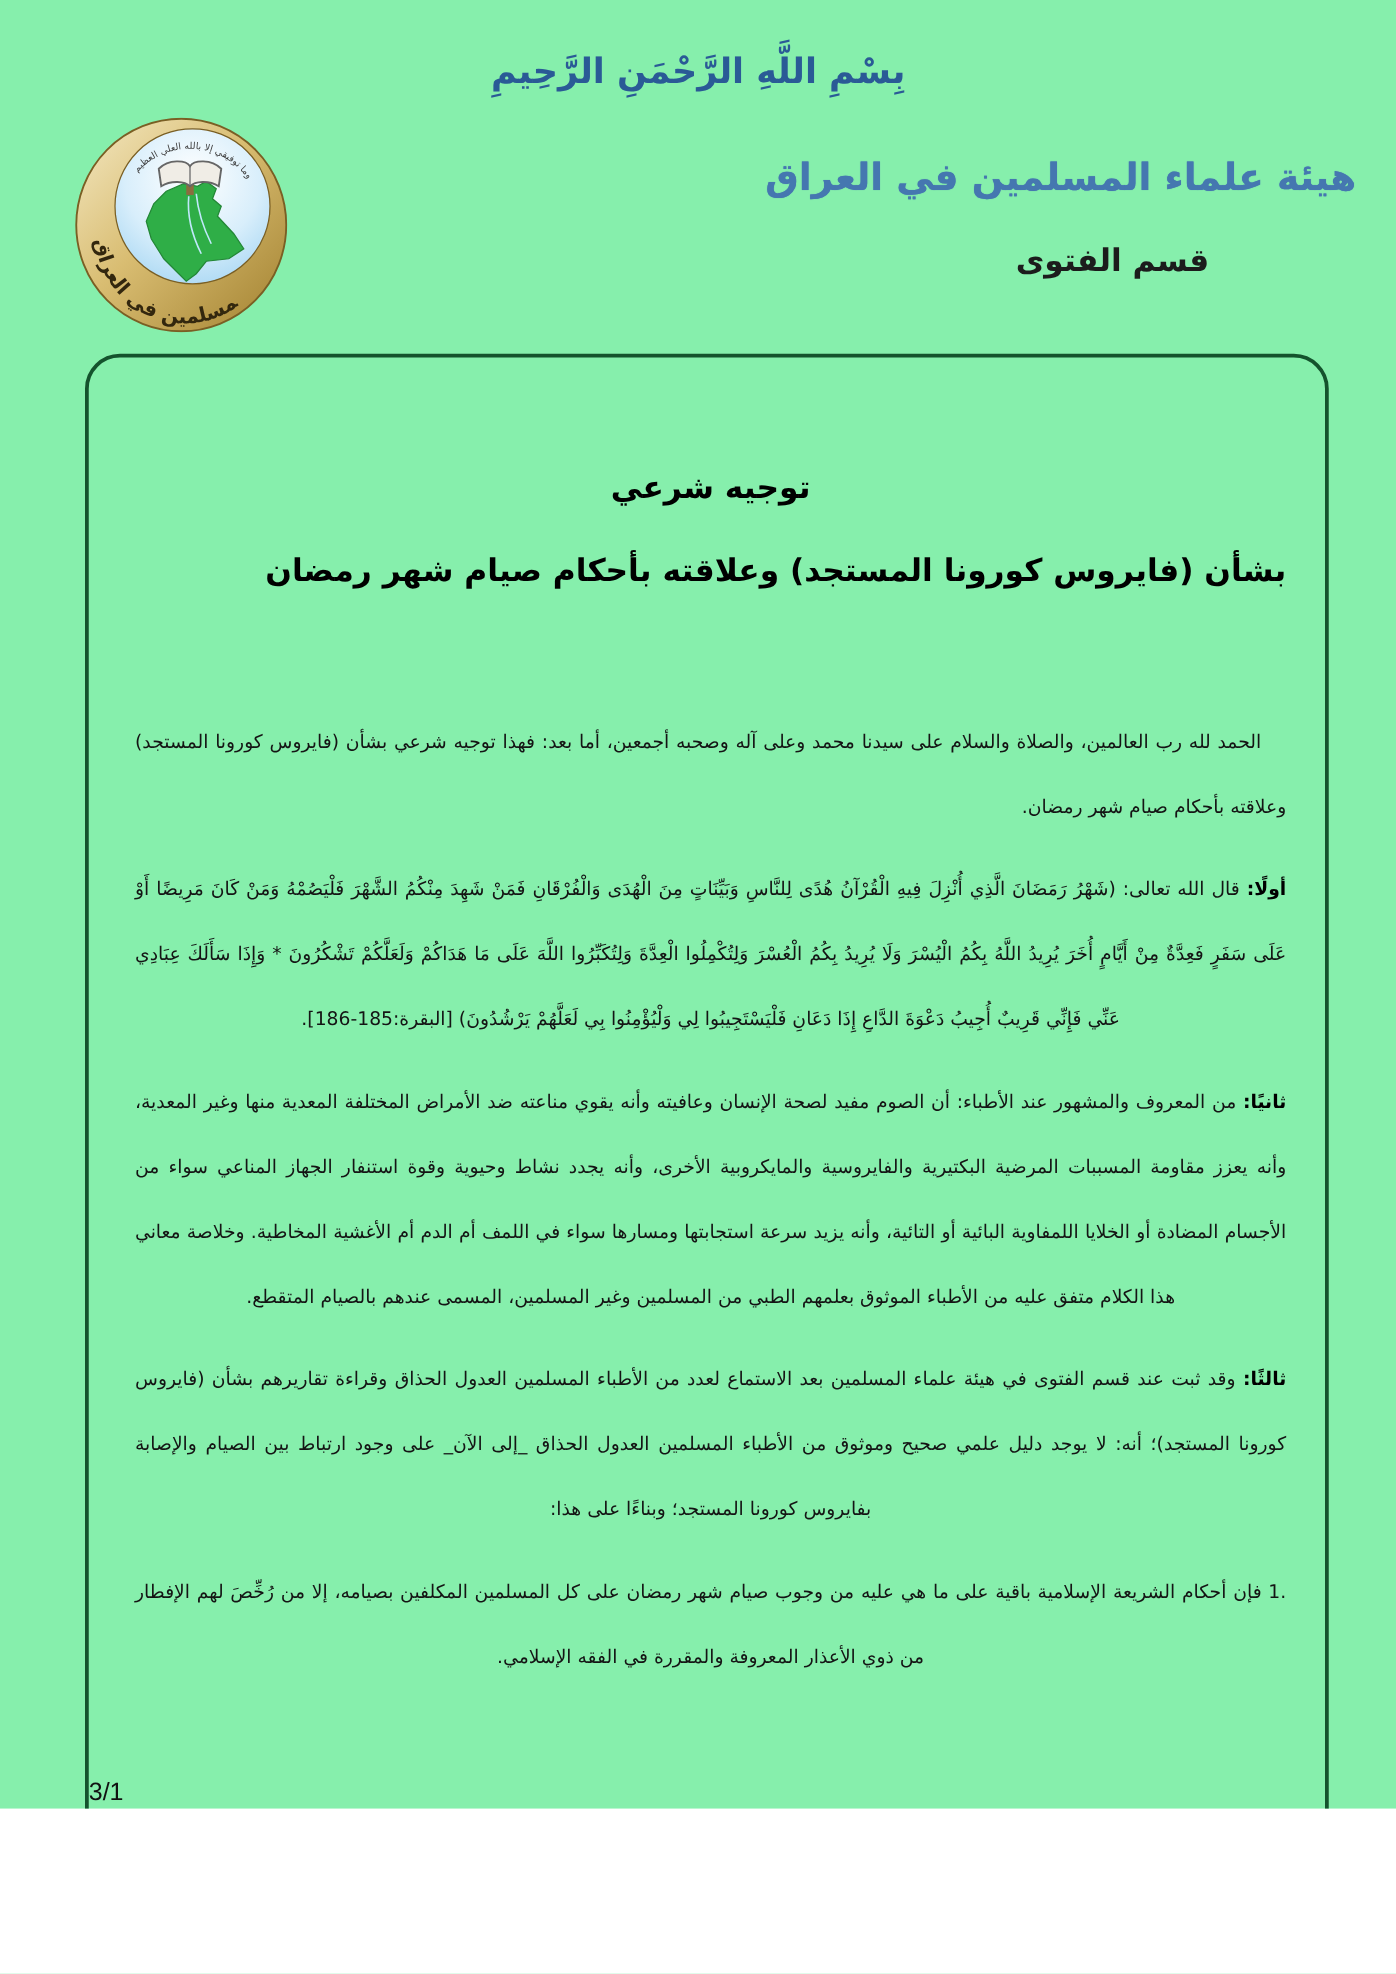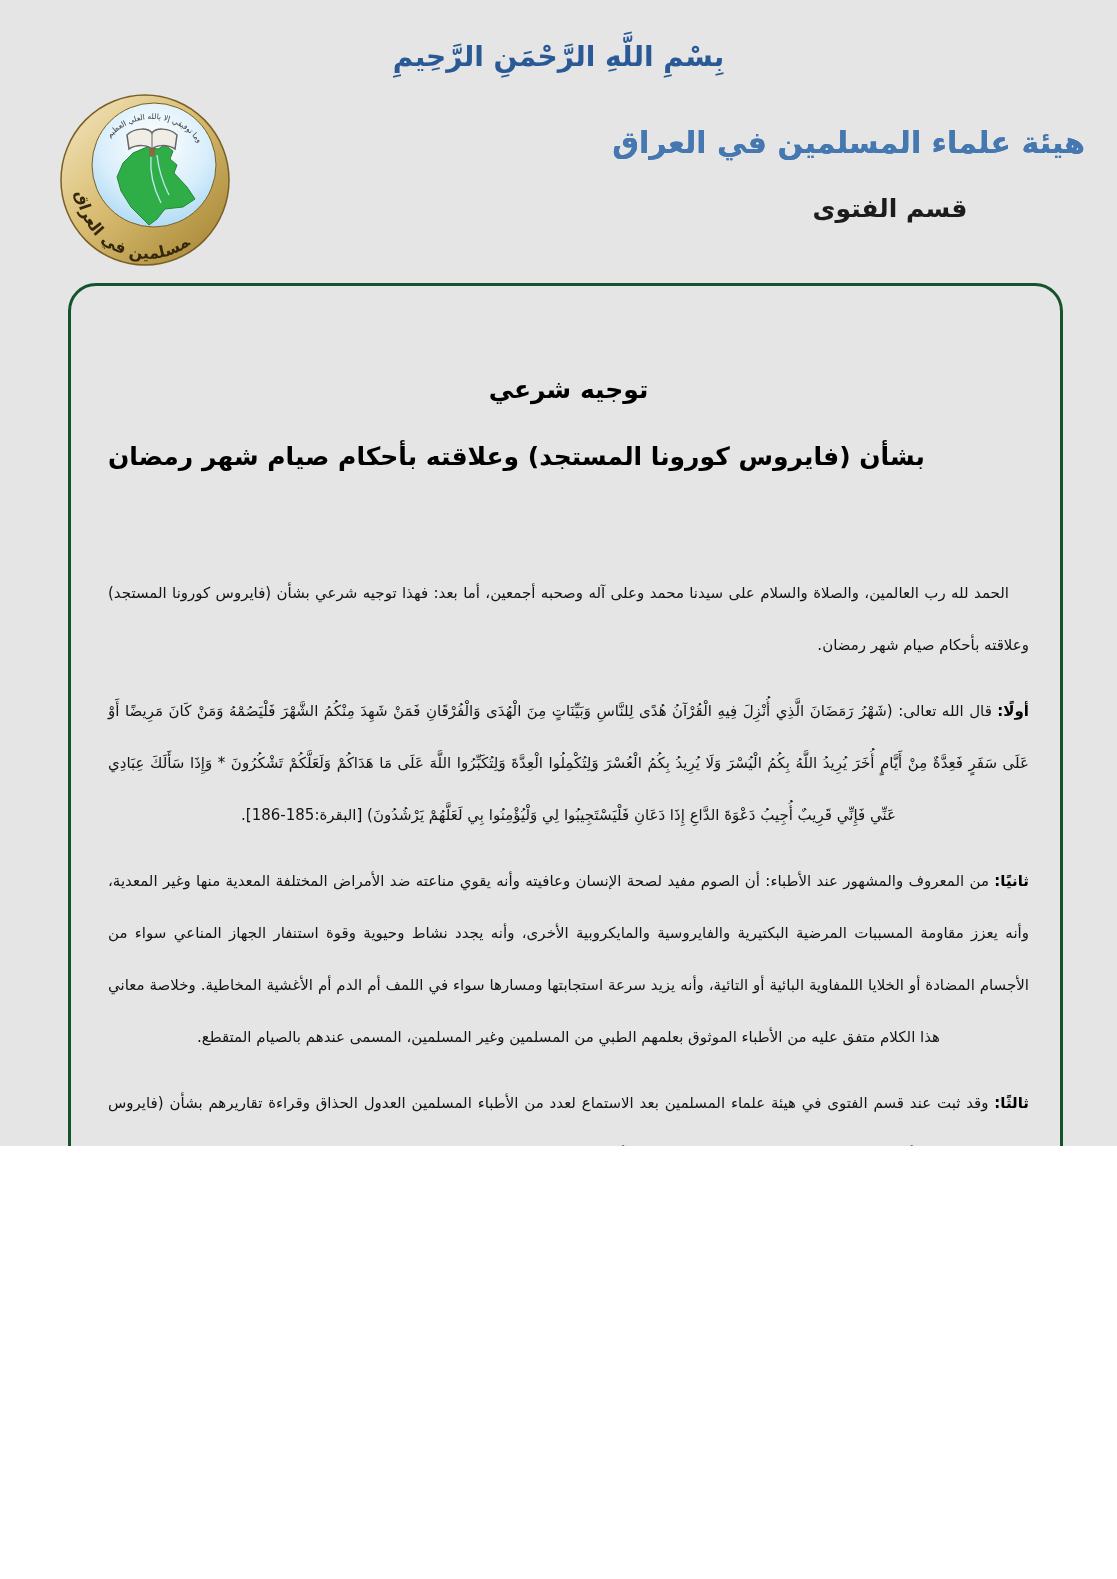--- a/index.html
+++ b/index.html
@@ -1,21 +1,21 @@
 <!DOCTYPE html>
 <html lang="ar"><head>
 <meta charset="utf-8">
 <style>
   * { box-sizing: border-box; }
   html, body { margin: 0; padding: 0; background: #ffffff; }
   .page {
     position: relative;
     width: 1117px;
-    height: 1146px;
-    background: #e5e5e5;
+    height: 1447px;
+    background: #86efac;
     font-family: "DejaVu Sans", sans-serif;
     overflow: hidden;
   }
 
   
   .bismillah {
     position: absolute;
     top: 40px; left: 0; width: 100%;
     text-align: center;
     font-size: 28px;
@@ -69,21 +69,21 @@
   .doc-title {
     margin: 14px 0 0 0;
     text-align: center;
     font-size: 25px;
     font-weight: bold;
     color: #000;
     line-height: 36px;
   }
   .doc-subtitle {
     margin: 31px 0 0 0;
-    text-align: left;
+    text-align: right;
     font-size: 25px;
     font-weight: bold;
     color: #000;
     line-height: 36px;
   }
   .para {
     font-size: 15px;
     line-height: 52px;
     text-align: justify;
     margin: 14px 0;

